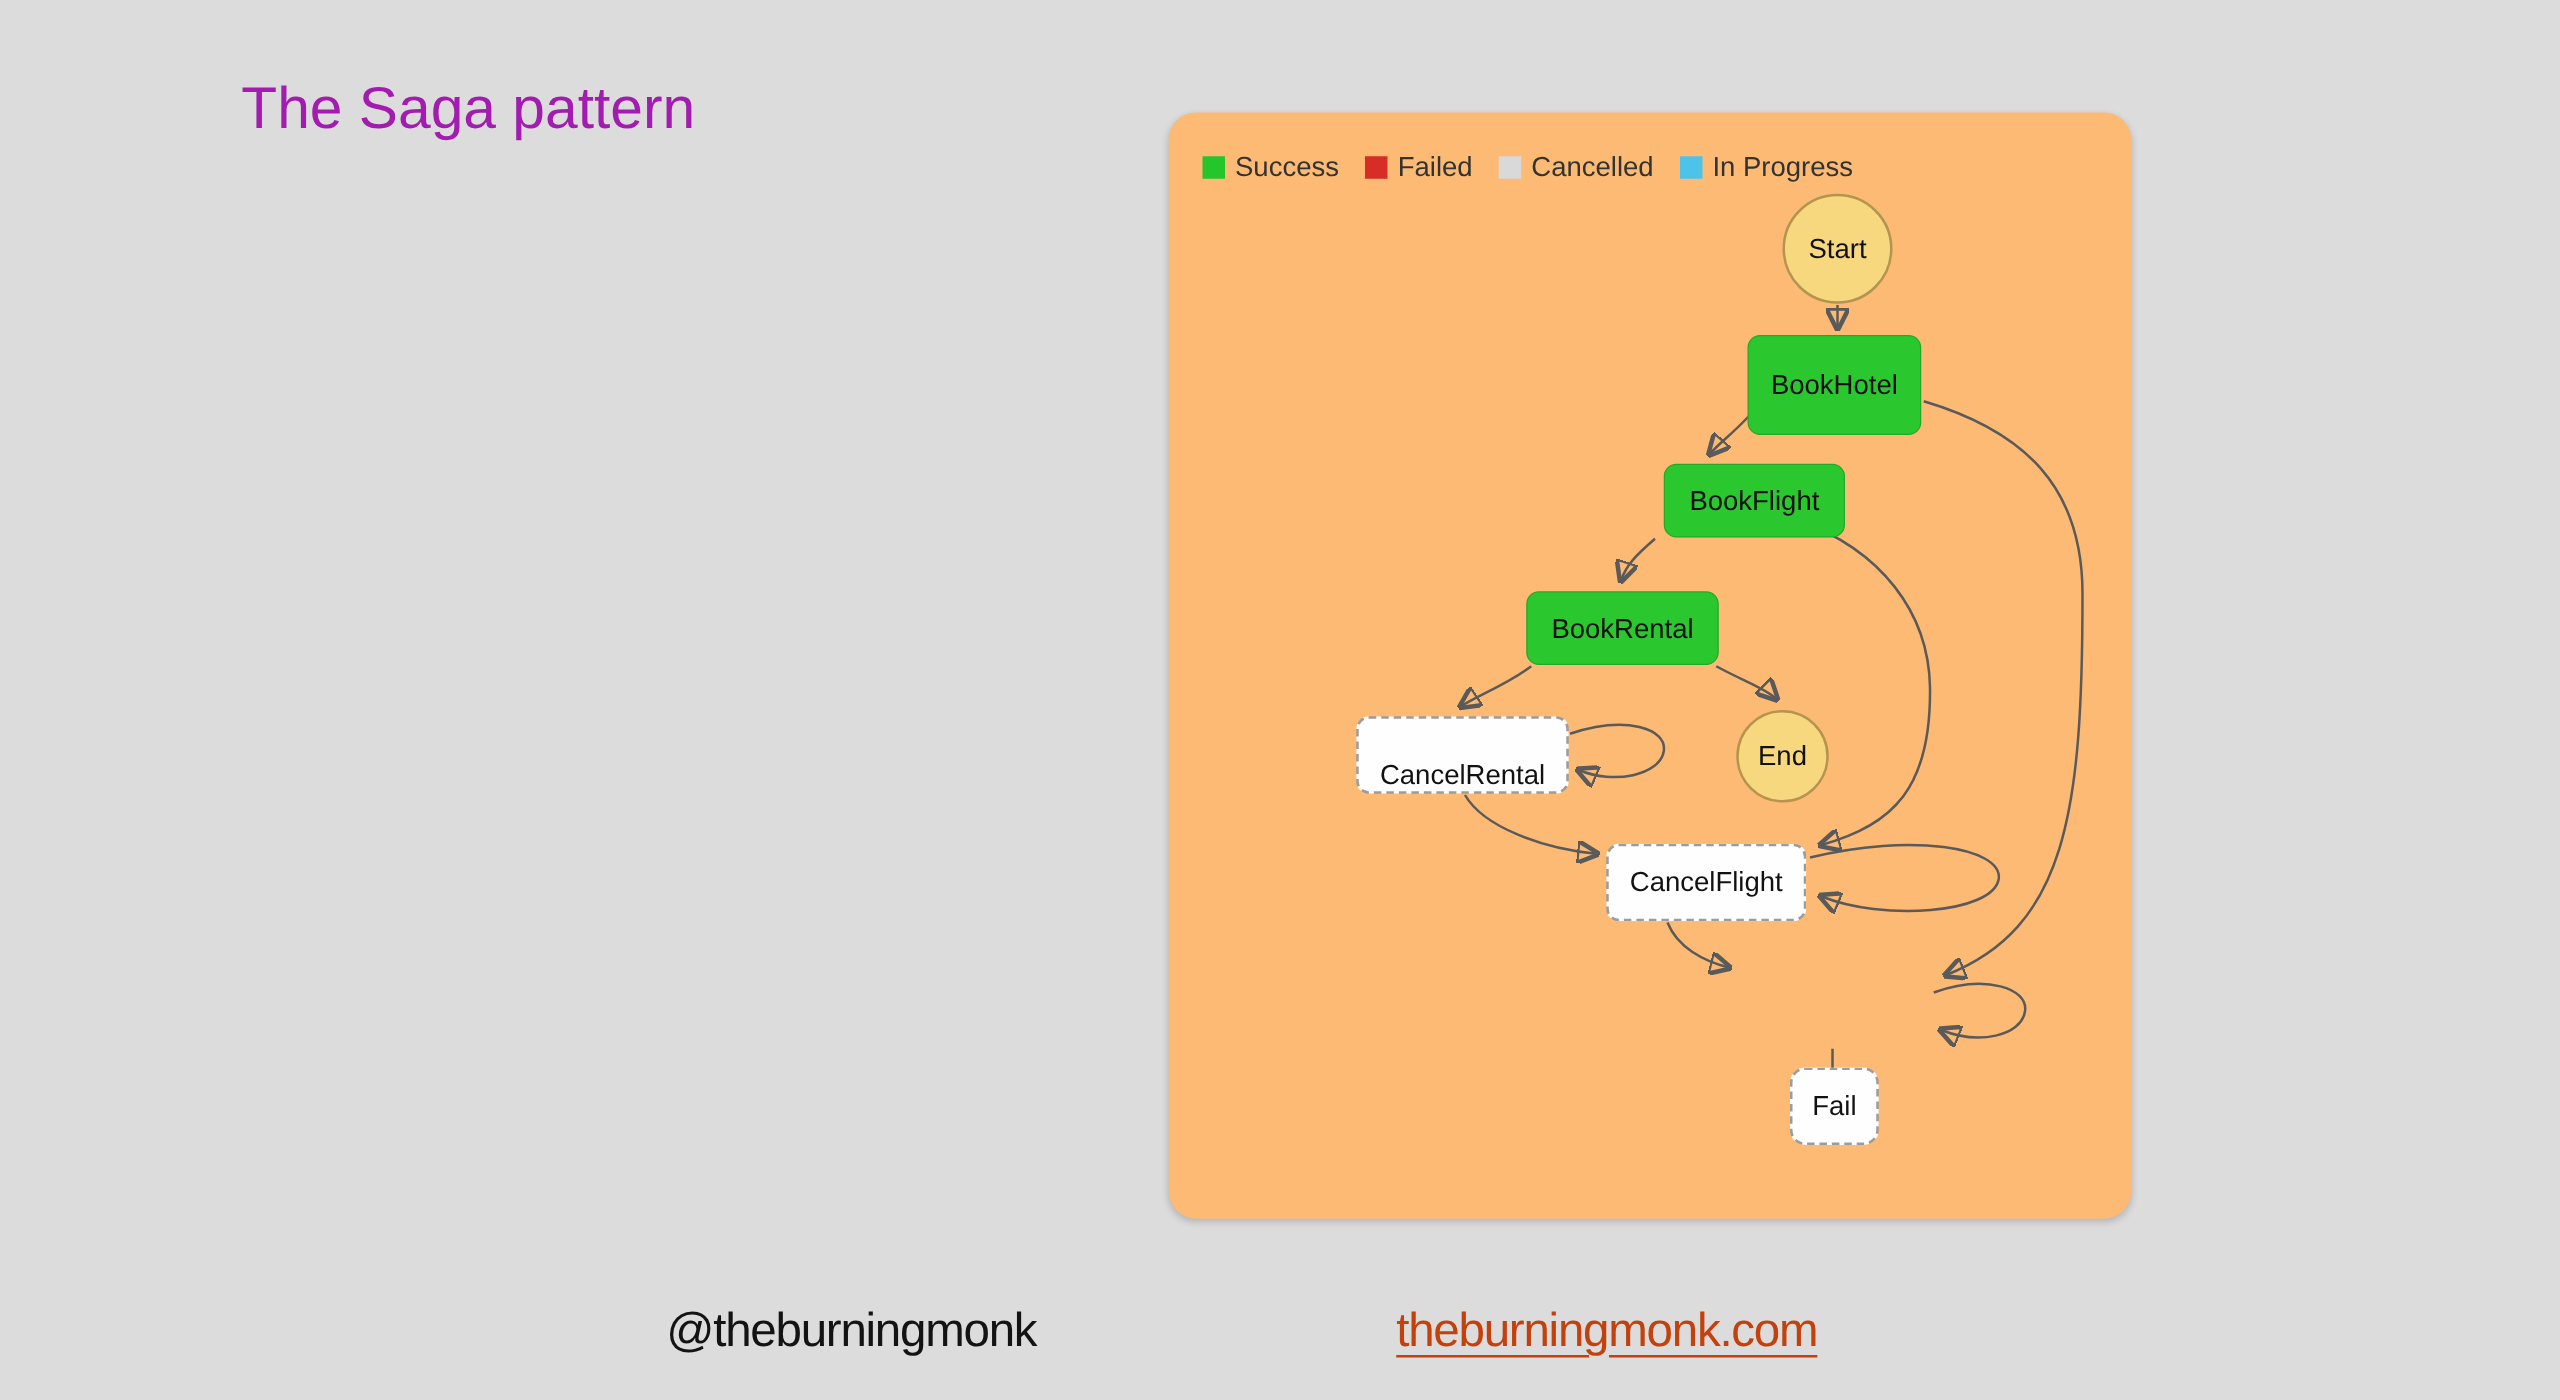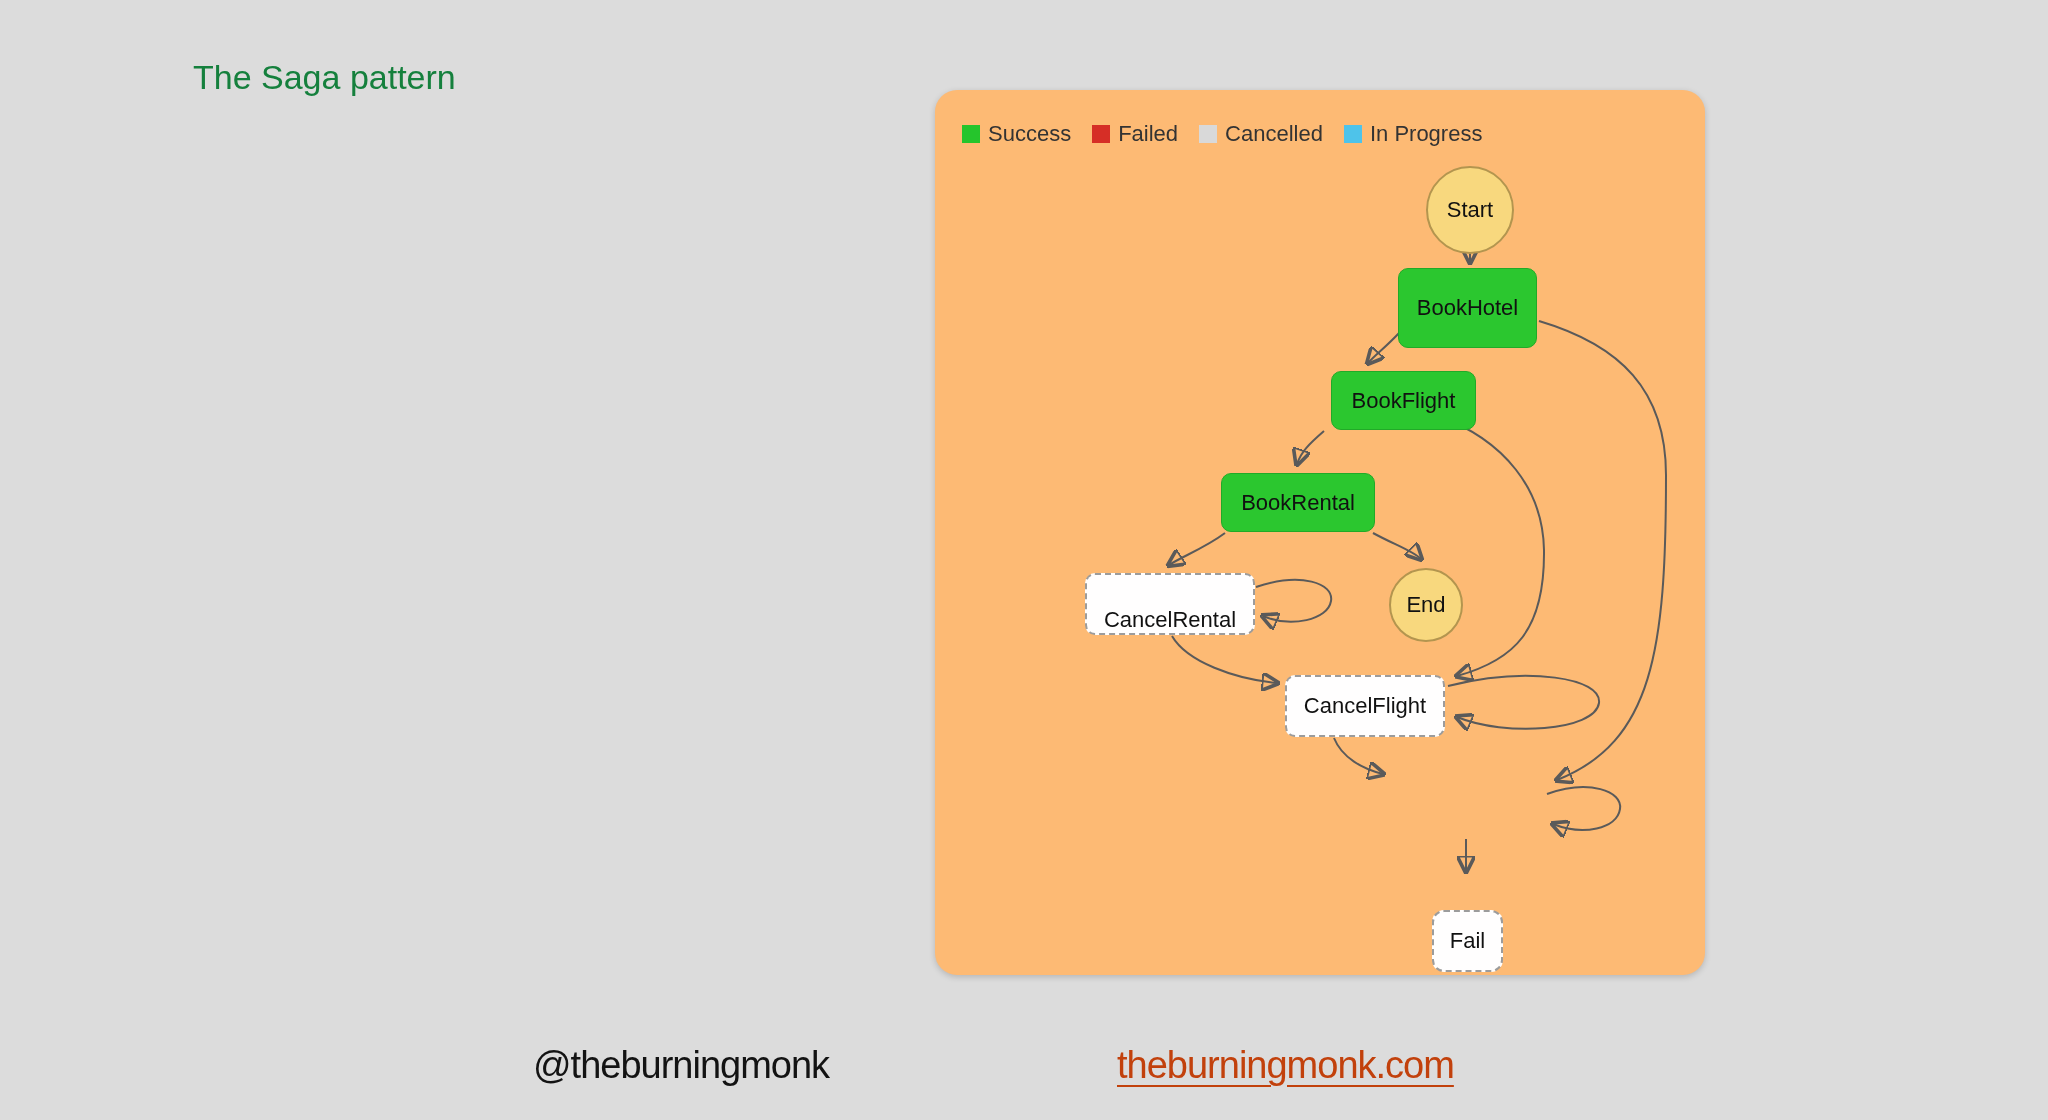--- a/index.html
+++ b/index.html
@@ -4,21 +4,21 @@
 <style>
   html,body { margin:0; padding:0; }
   #screen {
     position:relative; width:2048px; height:1120px;
     background:#dcdcdc; overflow:hidden;
     font-family:"Liberation Sans", sans-serif;
     -webkit-font-smoothing:antialiased;
   }
   .slide-title {
     position:absolute; left:193px; top:58px;
-    font-size:34px; color:#15803d; letter-spacing:0;
+    font-size:47px; color:#a21caf; letter-spacing:0;
   }
   
   .card {
     position:absolute; left:935px; top:90px; width:770px; height:885px;
     background:#fdba74; border-radius:22px;
     box-shadow:0 2px 6px rgba(0,0,0,0.18);
   }
   
   .legend {
     position:absolute; left:27px; top:31px;
@@ -90,42 +90,42 @@
       <path marker-end="url(#ah)" d="M290,443 C270,458 246,467 234,475"></path>
       <path marker-end="url(#ah)" d="M438,443 C460,455 478,461 486,469"></path>
       <path marker-end="url(#ah)" d="M321,497 C366,482 399,493 396,511 C393,530 356,538 328,526"></path>
       <path marker-end="url(#ah)" d="M237,546 C252,572 300,589 342,593"></path>
       <path marker-end="url(#ah)" d="M513,596 C594,576 667,588 664,613 C660,641 570,647 522,627"></path>
       <path marker-end="url(#ah)" d="M399,648 C407,668 428,679 448,684"></path>
       <path marker-end="url(#ah)" d="M612,704 C654,689 688,701 685,719 C682,739 648,746 618,734"></path>
       <path marker-end="url(#ah)" d="M531,749 L531,781"></path>
     </svg>
 
-    <div class="node terminal" style="left:491px; top:76px;  width:88px;  height:88px;">
+    <div class="node terminal" style="left:491px; top:65px;  width:88px;  height:88px;">
         <span>Start</span>
       </div>
     <div class="node success" style="left:463px; top:178px; width:139px; height:80px;">
         <span>BookHotel</span>
       </div>
     <div class="node success" style="left:357px; top:281px; width:145px; height:59px;margin-left:39px;">
         <span>BookFlight</span>
       </div>
     <div class="node success" style="left:286px; top:383px; width:154px; height:59px;">
         <span>BookRental</span>
       </div>
     <div class="node cancelled" style="left:150px; top:483px; width:170px; height:62px;align-items:flex-end;">
         <span>CancelRental</span>
       </div>
     <div class="node terminal" style="left:454px; top:478px; width:74px;  height:74px;">
         <span>End</span>
       </div>
     <div class="node cancelled" style="left:350px; top:585px; width:160px; height:62px;">
         <span>CancelFlight</span>
       </div>
-    <div class="node cancelled" style="left:497px; top:820px; width:71px;  height:62px; border-radius:12px;">
+    <div class="node cancelled" style="left:497px; top:764px; width:71px;  height:62px; border-radius:12px;">
         <span>Fail</span>
       </div>
 
   </div>
 
   <div class="footer-handle">@theburningmonk</div>
   <div class="footer-link">theburningmonk.com</div>
 
 </div>
 

